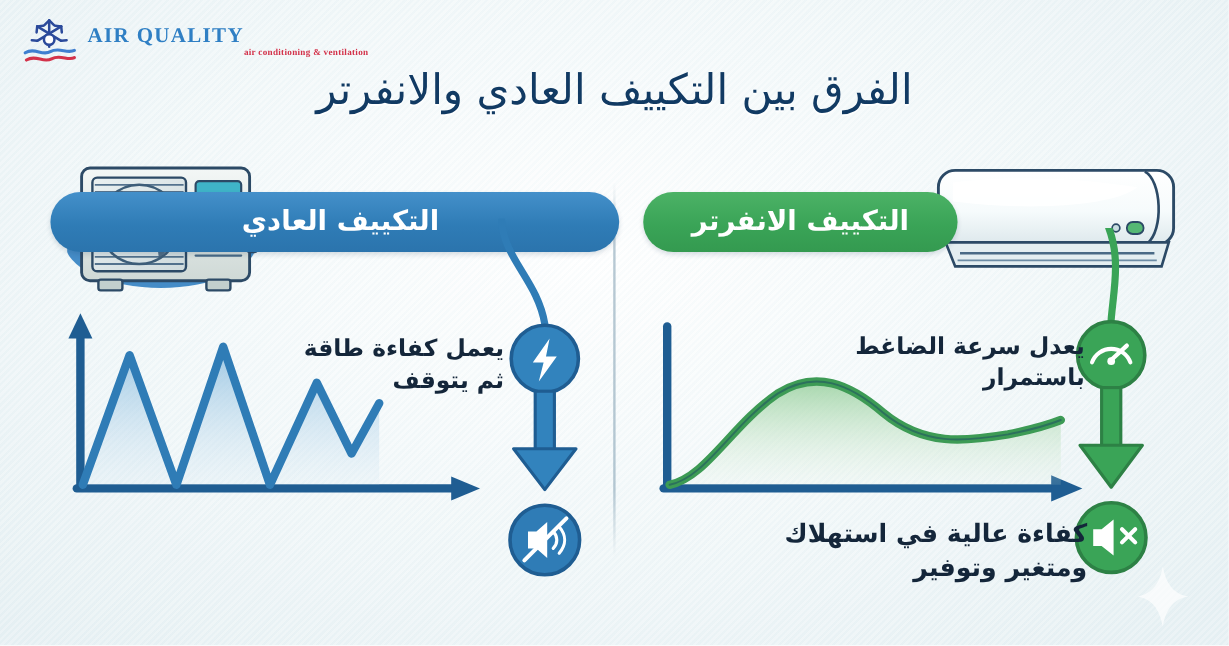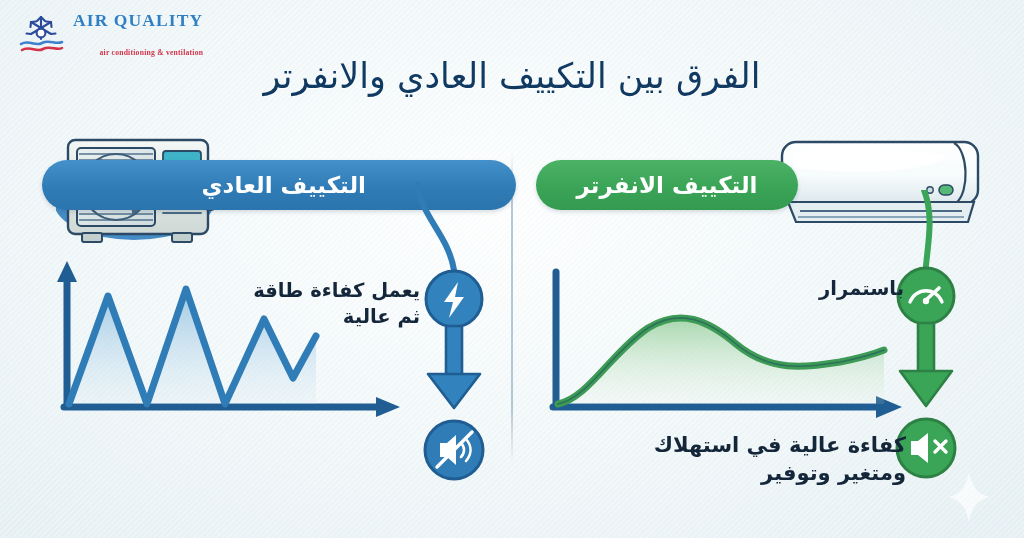--- a/index.html
+++ b/index.html
@@ -29,21 +29,21 @@
   }
   .layer { position: absolute; z-index: 2; }
 
   
   #logo {
     left: 18px; top: 12px;
     display: flex; align-items: center; gap: 9px;
     direction: ltr;
   }
   #logo .mark { width: 46px; height: 44px; position: relative; flex: 0 0 auto; }
-  #logo .wordmark { display: flex; flex-direction: column; line-height: 1; text-align: right; }
+  #logo .wordmark { display: flex; flex-direction: row; line-height: 1; }
   #logo .brand {
     font-family: "Liberation Serif", "DejaVu Serif", serif;
     font-weight: 700;
     font-size: 17.5px;
     letter-spacing: 1.1px;
     color: #2f7fc4;
   }
   #logo .tagline {
     font-family: "Liberation Serif", "DejaVu Serif", serif;
     font-weight: 700;
@@ -355,24 +355,25 @@
         <g stroke="#ffffff" stroke-width="3.4" stroke-linecap="round">
           <line x1="51" y1="251" x2="62" y2="262"></line>
           <line x1="62" y1="251" x2="51" y2="262"></line>
         </g>
       </g>
     </svg>
   </div>
 
   <div id="text-regular-mid" class="body-text layer">
     <div>يعمل كفاءة طاقة</div>
-    <div>ثم عالية</div>
+    <div>ثم يتوقف</div>
   </div>
 
   <div id="text-inverter-mid" class="body-text layer">
+    <div>يعدل سرعة الضاغط</div>
     <div>باستمرار</div>
   </div>
 
 
   <div id="text-inverter-bottom" class="body-text layer">
     <div>كفاءة عالية في استهلاك</div>
     <div>ومتغير وتوفير</div>
   </div>
 
   <div id="sparkle" class="layer">

